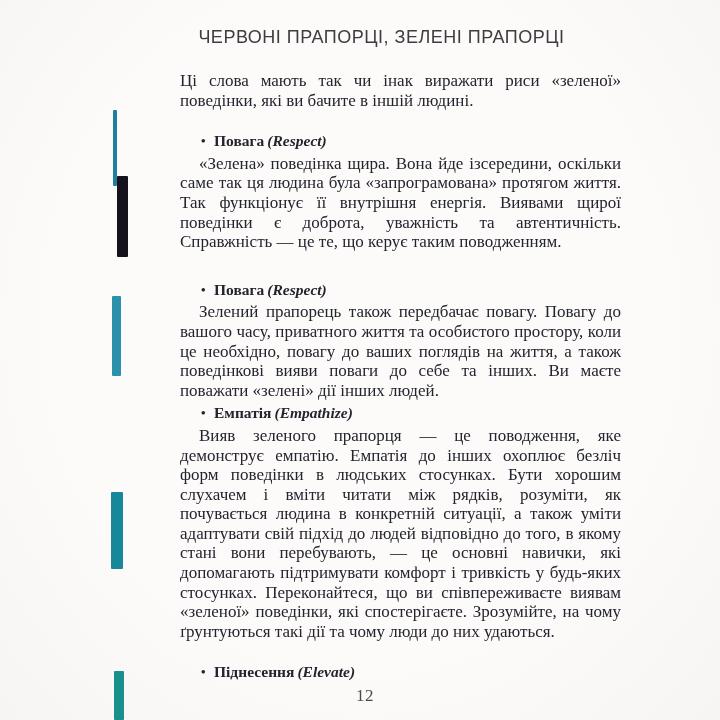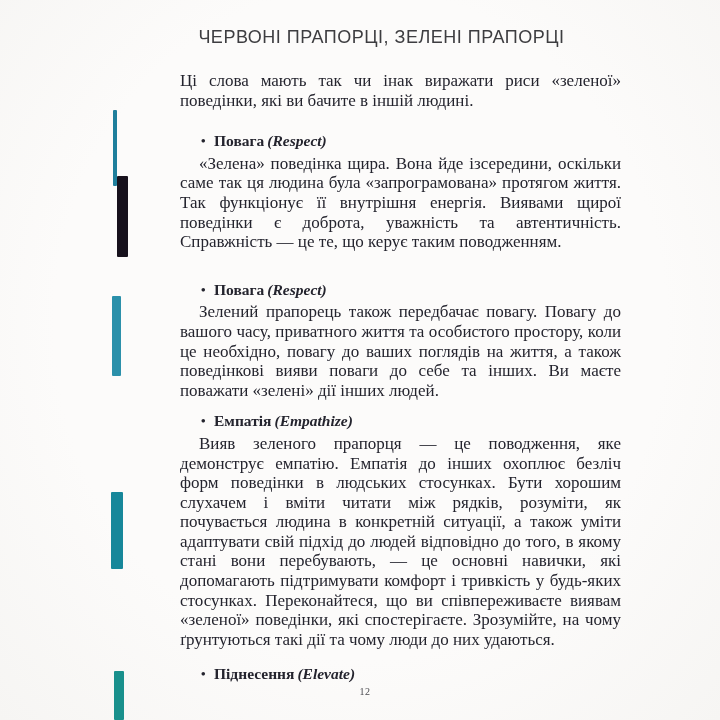--- a/index.html
+++ b/index.html
@@ -56,22 +56,22 @@
     line-height: 19.6px;
     text-align: justify;
   }
   .intro {
     margin-top: 26px;
     text-indent: 0;
   }
 
   .section.s1 { margin-top: 21px; }
   .section.s2 { margin-top: 28px; }
-  .section.s3 { margin-top: 11px; }
-  .section.s4 { margin-top: 15px; }
+  .section.s3 { margin-top: 3px; }
+  .section.s4 { margin-top: 21px; }
 
   .section-heading {
     padding-left: 21px;
     font-size: 15.5px;
     line-height: 19.6px;
     font-weight: bold;
     margin-bottom: 3px;
   }
   .bullet {
     display: inline-block;
@@ -86,21 +86,21 @@
   .section-body {
     text-indent: 19px;
   }
 
   .page-number {
     position: absolute;
     top: 686px;
     left: 180px;
     width: 370px;
     text-align: center;
-    font-size: 10px;
+    font-size: 17px;
     color: #4a4a4f;
     letter-spacing: 0.5px;
   }
 </style>
 </head>
 <body>
 
 <div class="page-photo">
 
   <div class="edge-mark m1" style="background: rgb(31, 127, 156);"></div>

